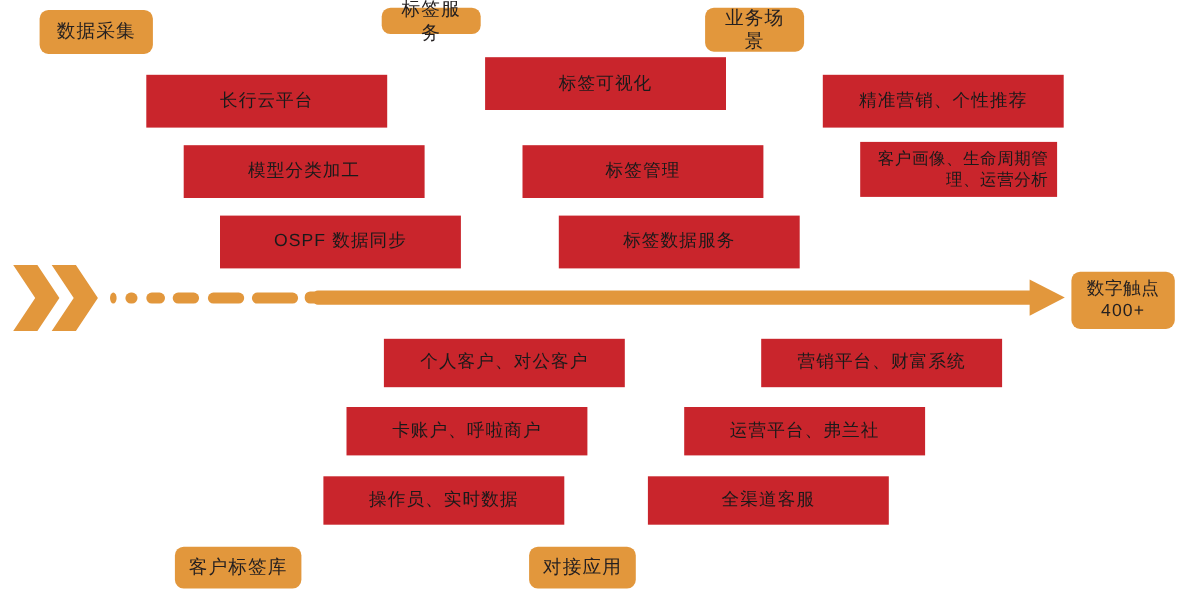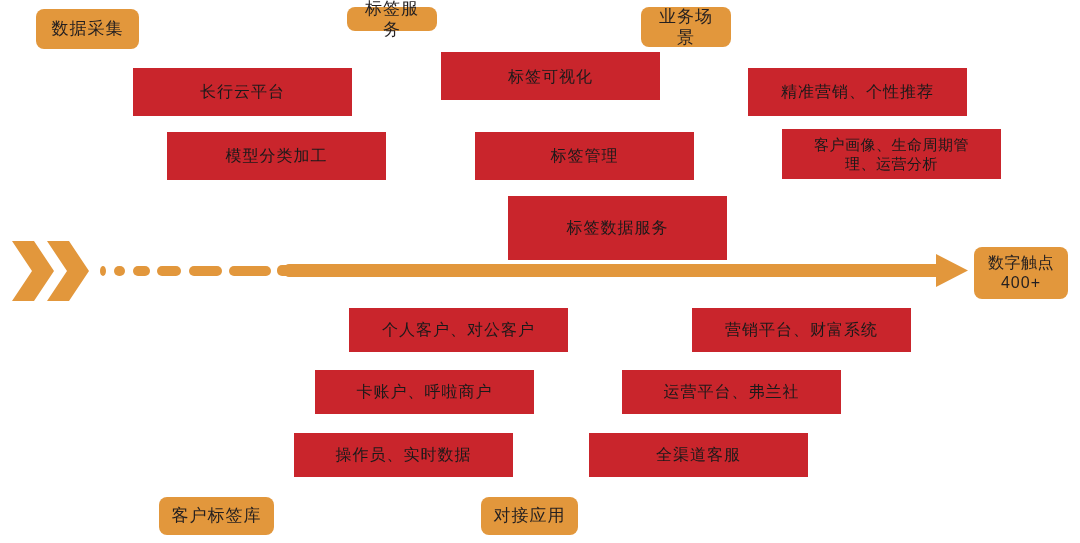--- a/index.html
+++ b/index.html
@@ -90,38 +90,41 @@
   </div>
 
   <div class="redbox" style="left:133px; top:68px; width:219px; height:48px;">
     <span>长行云平台</span>
   </div>
 
   <div class="redbox" style="left:167px; top:132px; width:219px; height:48px;">
     <span>模型分类加工</span>
   </div>
 
+  <div class="redbox" style="left:200px; top:196px; width:219px; height:48px;">
+    <span>OSPF 数据同步</span>
+  </div>
 
   <div class="redbox" style="left:441px; top:52px; width:219px; height:48px;align-items:flex-end;">
     <span>标签可视化</span>
   </div>
 
   <div class="redbox" style="left:475px; top:132px; width:219px; height:48px;">
     <span>标签管理</span>
   </div>
 
-  <div class="redbox" style="left:508px; top:196px; width:219px; height:64px;">
+  <div class="redbox" style="left:508px; top:196px; width:219px; height:48px;">
     <span>标签数据服务</span>
   </div>
 
   <div class="redbox" style="left:748px; top:68px; width:219px; height:48px;">
     <span>精准营销、个性推荐</span>
   </div>
 
-  <div class="redbox tall" style="left:782px; top:129px; width:219px; height:50px; flex-direction:column;">
+  <div class="redbox tall" style="left:782px; top:129px; width:179px; height:50px; flex-direction:column;align-items:flex-end;">
     <span>客户画像、生命周期管</span>
     <span>理、运营分析</span>
   </div>
 
   <svg class="arrow-layer" viewBox="0 0 1080 543" width="1080" height="543" xmlns="http://www.w3.org/2000/svg">
 
     <g fill="#E2973C">
       <path d="M12,241 L34,241 L54,271 L34,301 L12,301 L32,271 Z"></path>
       <path d="M47,241 L69,241 L89,271 L69,301 L47,301 L67,271 Z"></path>
     </g>

